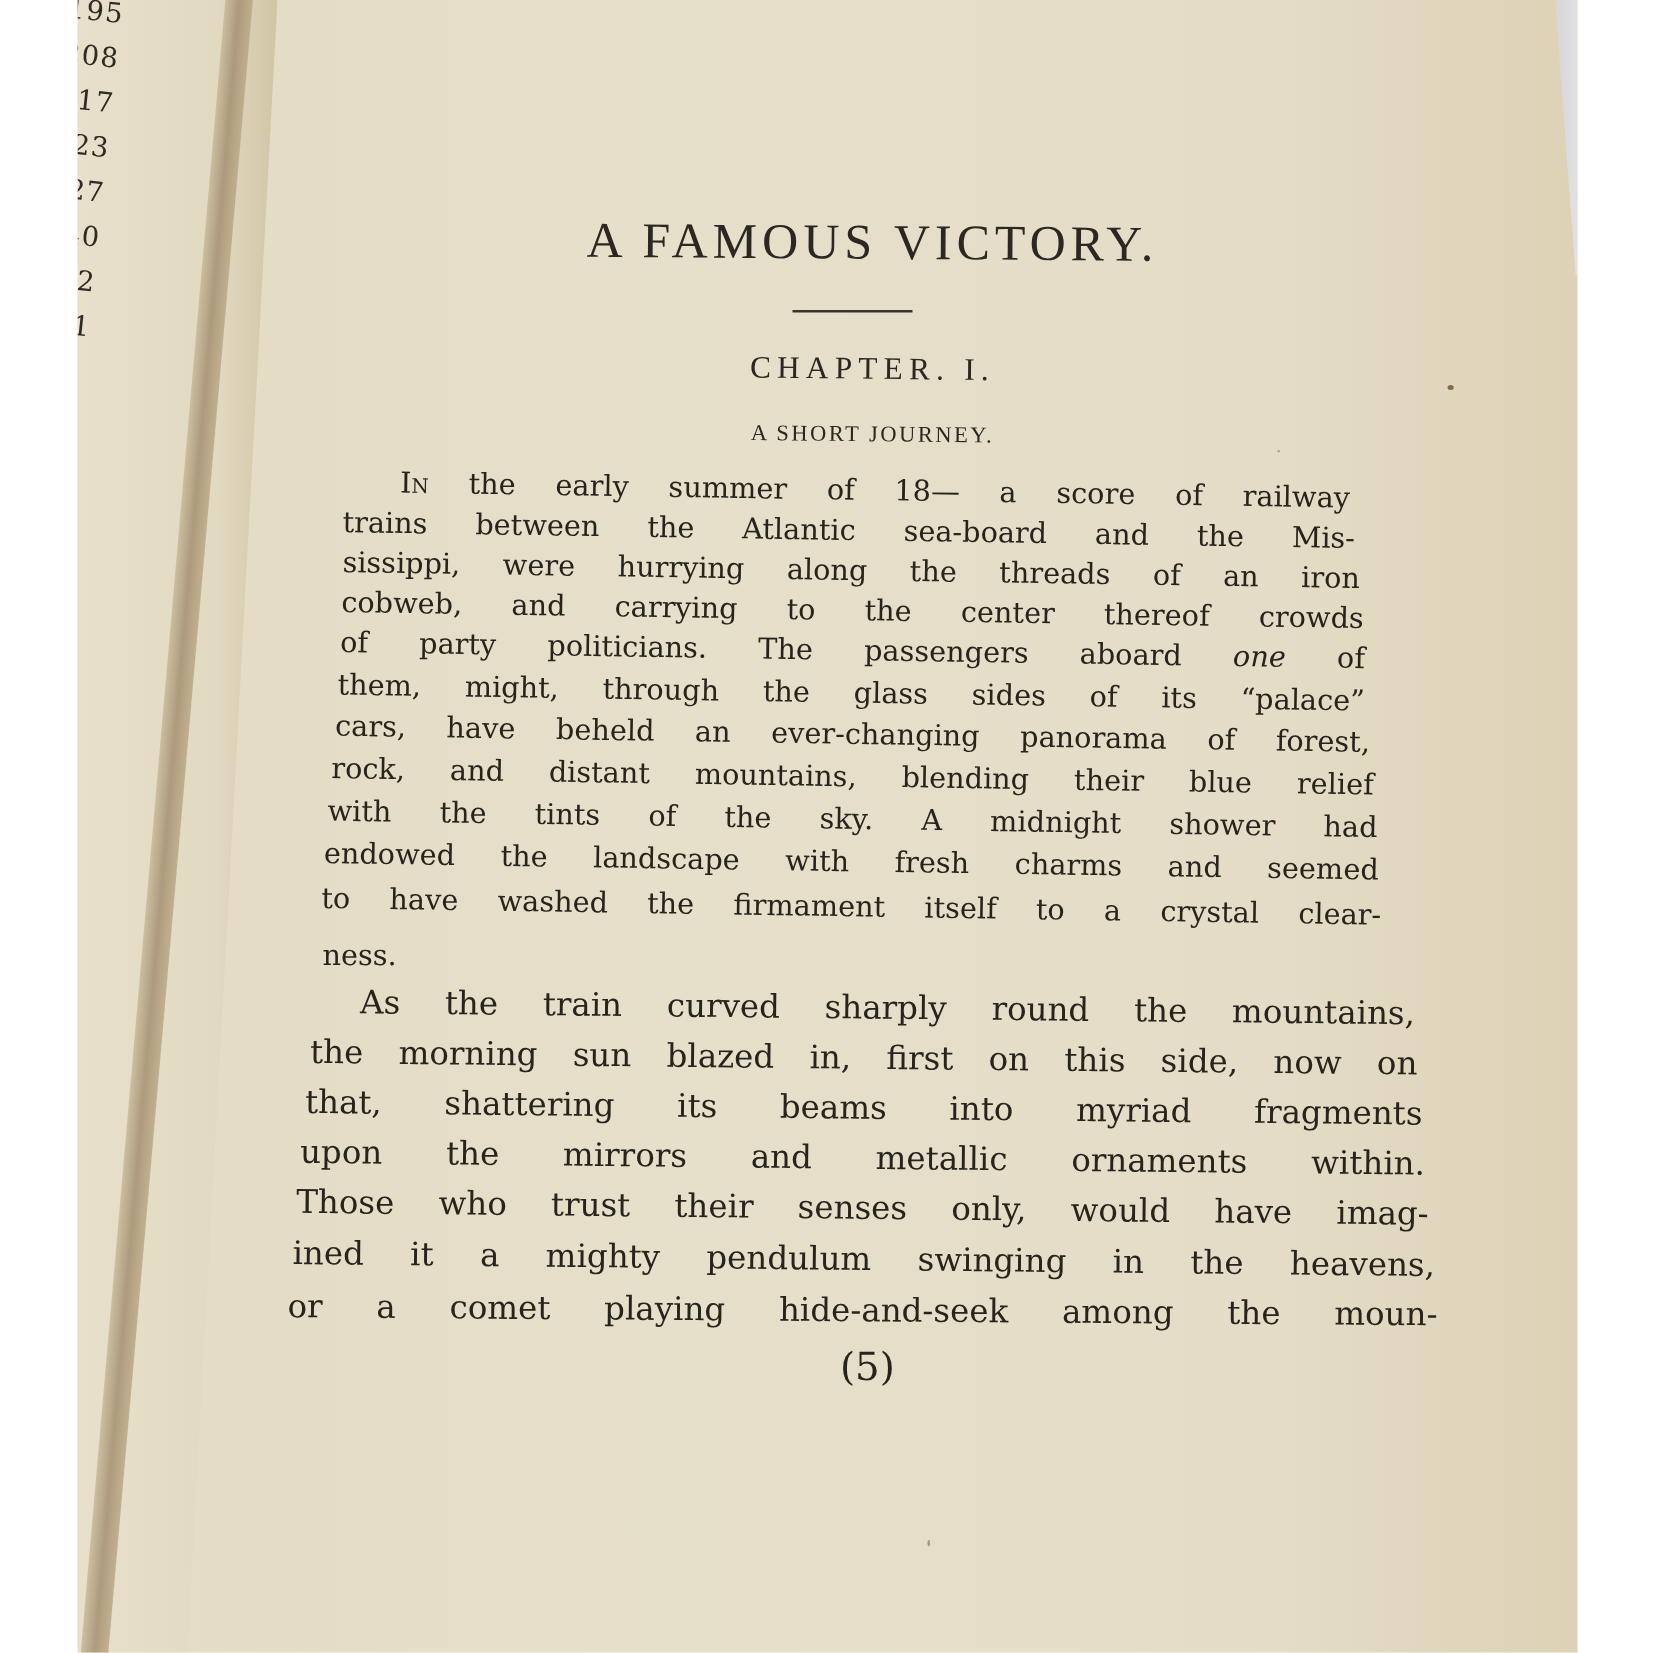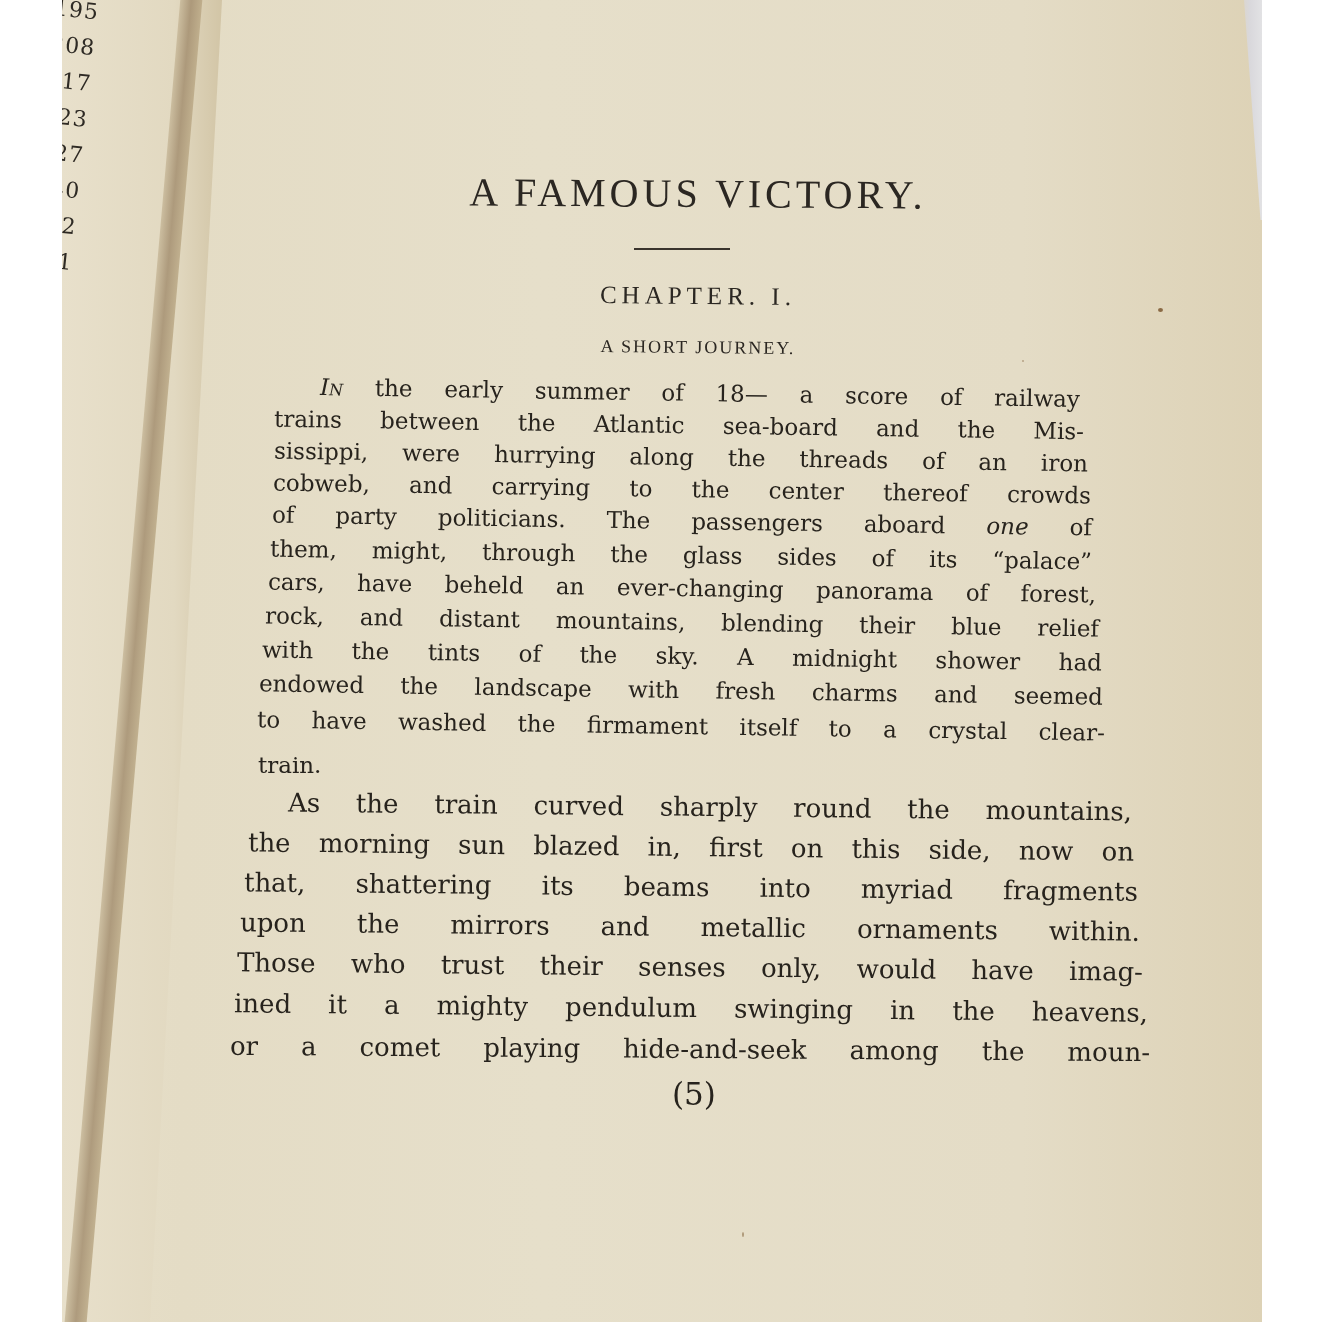--- a/index.html
+++ b/index.html
@@ -123,21 +123,21 @@
       color: #27231d;
     }
     .line {
       position: absolute;
       white-space: nowrap;
       text-align: justify;
       text-align-last: justify;
     }
     .line.last { text-align-last: left; }
     .line i { }
-    .smallcaps { font-variant: small-caps; font-style: italic; }
+    .smallcaps { font-variant: small-caps; }
     .folio {
       position: absolute;
       left: 610px;
       top: 1076px;
       font-family: "DejaVu Serif", serif;
       font-size: 31px;
       color: #27231d;
     }
     .speck {
       position: absolute;
@@ -177,21 +177,21 @@
       <div class="line" style="left:212px;top:412px;width:810px;transform:rotate(0.9deg);">trains between the Atlantic sea-board and the Mis-</div>
       <div class="line" style="left:212px;top:444px;width:814px;transform:rotate(0.9deg);">sissippi, were hurrying along the threads of an iron</div>
       <div class="line" style="left:211px;top:476px;width:818px;transform:rotate(0.9deg);">cobweb, and carrying to the center thereof crowds</div>
       <div class="line" style="left:210px;top:508px;width:820px;transform:rotate(0.9deg);">of party politicians. The passengers aboard <i>one</i> of</div>
       <div class="line" style="left:208px;top:542px;width:822px;transform:rotate(0.9deg);">them, might, through the glass sides of its “palace”</div>
       <div class="line" style="left:206px;top:575px;width:828px;transform:rotate(0.9deg);">cars, have beheld an ever-changing panorama of forest,</div>
       <div class="line" style="left:203px;top:609px;width:834px;transform:rotate(0.9deg);">rock, and distant mountains, blending their blue relief</div>
       <div class="line" style="left:200px;top:643px;width:840px;transform:rotate(0.9deg);">with the tints of the sky. A midnight shower had</div>
       <div class="line" style="left:197px;top:677px;width:844px;transform:rotate(0.9deg);">endowed the landscape with fresh charms and seemed</div>
       <div class="line" style="left:195px;top:713px;width:848px;transform:rotate(0.9deg);">to have washed the firmament itself to a crystal clear-</div>
-      <div class="line last" style="left:196px;top:752px;width:100px;">train.</div>
+      <div class="line last" style="left:196px;top:752px;width:100px;">ness.</div>
     </div>
 
     <div class="body-text" style="font-size:26px;">
       <div class="line" style="left:226px;top:792px;width:844px;transform:rotate(0.6deg);">As the train curved sharply round the mountains,</div>
       <div class="line" style="left:186px;top:832px;width:886px;transform:rotate(0.6deg);">the morning sun blazed in, first on this side, now on</div>
       <div class="line" style="left:182px;top:872px;width:894px;transform:rotate(0.6deg);">that, shattering its beams into myriad fragments</div>
       <div class="line" style="left:178px;top:912px;width:900px;transform:rotate(0.6deg);">upon the mirrors and metallic ornaments within.</div>
       <div class="line" style="left:175px;top:952px;width:906px;transform:rotate(0.6deg);">Those who trust their senses only, would have imag-</div>
       <div class="line" style="left:172px;top:993px;width:914px;transform:rotate(0.6deg);">ined it a mighty pendulum swinging in the heavens,</div>
       <div class="line" style="left:168px;top:1034px;width:920px;transform:rotate(0.4deg);">or a comet playing hide-and-seek among the moun-</div>

